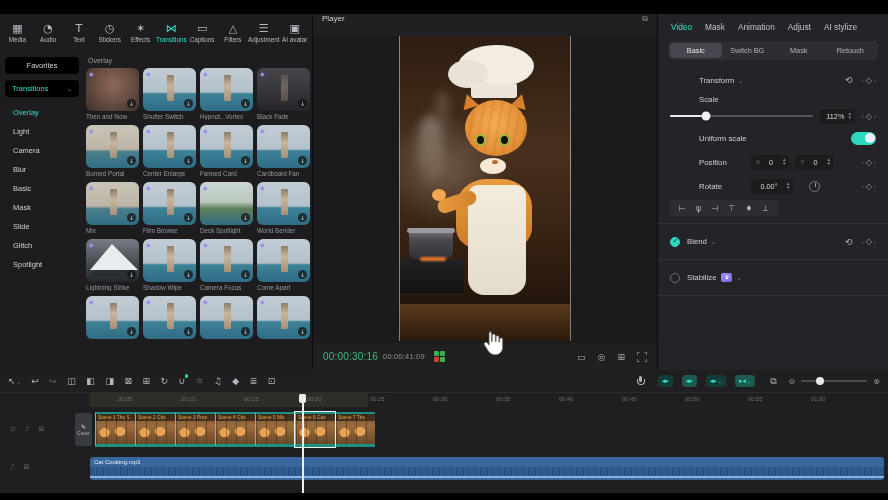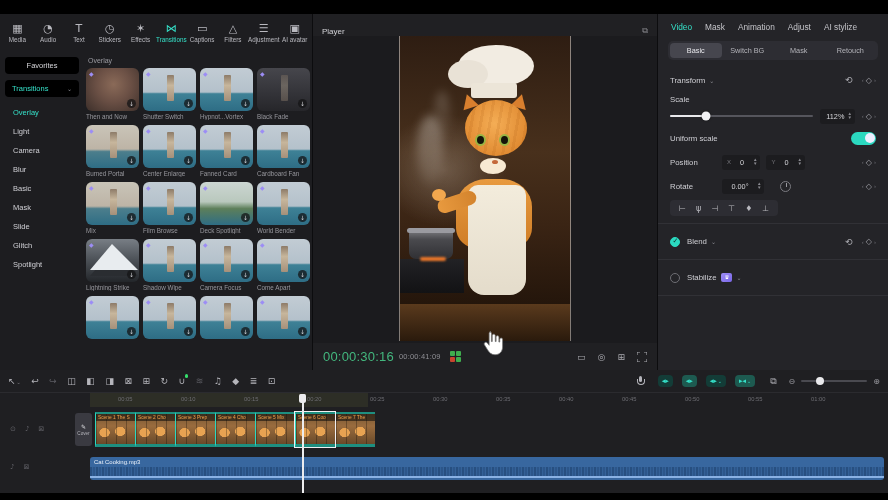--- a/index.html
+++ b/index.html
@@ -41,21 +41,21 @@
   .thumb.v-mountain { background:linear-gradient(180deg,#787e85 0%,#4b5056 50%,#23262a 100%); }
   .thumb.v-warm { background:linear-gradient(180deg,#c9c4b8 0%,#bdb4a6 56%,#4c7e8c 62%,#2e6d85 100%); }
   .thumb.v-lh::after, .thumb.v-warm::after, .thumb.v-dark::after { content:""; position:absolute; left:46%; top:16%; width:7px; height:26px; border-radius:1px; background:linear-gradient(180deg,#8d7b68 0%,#c7b69c 40%,#a5907a 100%); }
   .thumb.v-dark::after { opacity:.35; }
   .thumb.v-mountain::before { content:""; position:absolute; left:8%; bottom:28%; width:0; height:0; border-left:22px solid transparent; border-right:26px solid transparent; border-bottom:26px solid #e8ecef; filter:drop-shadow(0 6px 0 #2a2d31); }
   .corner-badge { position:absolute; top:2px; left:3px; font-size:6px; color:#9c8df5; }
   .dl-badge { position:absolute; right:3px; bottom:3px; width:9px; height:9px; border-radius:50%; background:rgba(20,20,22,.75); color:#d9d9de; font-size:6px; line-height:9px; text-align:center; }
   .thumb-label { margin-top:2px; font-size:6.3px; color:#97979d; white-space:nowrap; overflow:hidden; text-overflow:ellipsis; }
 
   
-  .player-header { height:22px; display:flex; align-items:flex-end; justify-content:space-between; padding:0 9px; font-size:8px; color:#d2d2d6; }
+  .player-header { height:22px; display:flex; align-items:flex-start; justify-content:space-between; padding:0 9px; font-size:8px; color:#d2d2d6; }
   .player-header .hico { color:#8b8b91; font-size:8px; }
   .stage { position:relative; flex:1; background:#1b1b1e; min-height:0; }
   .video { position:absolute; left:50%; transform:translateX(-50%); top:0px; width:172px; height:305px; border-left:1px solid rgba(255,255,255,.45); border-right:1px solid rgba(255,255,255,.45); overflow:hidden;
     background: radial-gradient(90px 80px at 26% 44%, rgba(214,200,186,.28), rgba(214,200,186,0) 70%),
                 linear-gradient(180deg,#2e1d12 0%,#48301c 38%,#3a2414 62%,#1a0f07 100%); }
   .v-el { position:absolute; }
   .hat-puff { left:34%; top:3%; width:76px; height:42px; background:#f2ecE2; background:#f2ece2; border-radius:50%; }
   .hat-puff2 { left:28%; top:8%; width:40px; height:28px; background:#e9e2d6; border-radius:50%; }
   .hat-band { left:42%; top:15.5%; width:46px; height:15px; background:#ece5d8; border-radius:3px; }
   .ear { width:0; height:0; border-left:8px solid transparent; border-right:8px solid transparent; border-bottom:14px solid #d97f2e; top:19%; }
@@ -73,38 +73,38 @@
   .paw { left:19%; top:50%; width:14px; height:12px; background:#f2a74e; border-radius:50%; z-index:3; }
   .pot { left:5%; top:64%; width:44px; height:28px; background:linear-gradient(180deg,#77777c 0%,#4a4a4e 30%,#303034 100%); border-radius:3px 3px 7px 7px; z-index:2; }
   .pot::before { content:""; position:absolute; top:-3px; left:-2px; right:-2px; height:5px; background:#9a9aa0; border-radius:3px; }
   .stove { left:0; top:73%; width:64px; height:34px; background:linear-gradient(180deg,#222225,#121214); z-index:1; }
   .flame { left:12%; top:72.5%; width:26px; height:4px; background:#e8762a; border-radius:2px; filter:blur(1px); z-index:2; }
   .steam { left:10%; top:26%; width:26px; height:70px; background:linear-gradient(180deg,rgba(230,225,218,.38),rgba(230,225,218,.05)); border-radius:50%; filter:blur(5px); }
   .steam.s2 { left:20%; top:18%; width:16px; height:50px; opacity:.6; }
   .counter { left:0; top:88%; width:100%; height:12%; background:linear-gradient(180deg,#5a3a1d,#2a1a0c); }
 
   .player-bar { height:27px; display:flex; align-items:center; gap:5px; padding:0 10px; }
-  .tc-cur { font-size:13px; color:#43b77e; letter-spacing:.2px;text-align:center; }
+  .tc-cur { font-size:10px; color:#43b77e; letter-spacing:.2px;text-align:center; }
   .tc-dur { font-size:7.5px; color:#8f8f95; letter-spacing:.2px; }
   .quad { display:grid; grid-template-columns:5px 5px; grid-template-rows:5px 5px; gap:1px; margin-left:4px; }
   .quad span { border-radius:1px; }
   .pb-spacer { flex:1; }
   .pb-ico { color:#a9a9af; font-size:9px; cursor:pointer; margin-left:7px; }
   .fs-svg { width:10px; height:10px; margin-left:7px; cursor:pointer; }
   .hand-cursor { position:absolute; left:167px; bottom:-16px; width:26px; height:30px; z-index:9; }
 
   
   .insp-tabs { height:25px; display:flex; align-items:center; gap:13px; padding:0 13px; font-size:8.3px; color:#c4c4c9; }
   .insp-tab { cursor:pointer; white-space:nowrap; }
   .insp-tab.active { color:#35e0c8; }
   .insp-subtabs { margin:2px 10px 6px; background:#2d2d33; border-radius:5px; display:flex; height:19px; padding:2px; }
   .subtab { flex:1; display:flex; align-items:center; justify-content:center; font-size:7.3px; color:#b2b2b8; border-radius:4px; cursor:pointer; white-space:nowrap; }
   .subtab.active { background:#46464e; color:#e8e8ec; }
   .insp-body { flex:1; padding:2px 12px 0; overflow:hidden; font-size:7.8px; }
-  .irow { display:flex; align-items:center; height:24px; }
+  .irow { display:flex; align-items:center; height:24px;margin-left:29px; }
   .ilabel { color:#cfcfd4; }
   .caret-sm { font-size:6px; color:#8b8b92; margin-left:4px; }
   .spacer { flex:1; }
   .reset-ico { color:#a9a9af; font-size:9px; cursor:pointer; margin-right:9px; }
   .kf { display:flex; align-items:center; gap:2px; color:#6e6e74; font-size:6px; cursor:pointer; }
   .kf .dia { font-size:8px; color:#9a9aa0; }
   .slider-row { display:flex; align-items:center; height:20px; gap:7px; }
   .slider { position:relative; flex:1; height:2.5px; background:#55555c; border-radius:2px; cursor:pointer; }
   .slider .fill { position:absolute; left:0; top:0; bottom:0; width:25%; background:#e9e9ec; border-radius:2px; }
   .slider .thumb { position:absolute; left:25%; top:50%; width:9px; height:9px; background:#f2f2f4; border-radius:50%; transform:translate(-50%,-50%); box-shadow:0 0 2px rgba(0,0,0,.6); }

